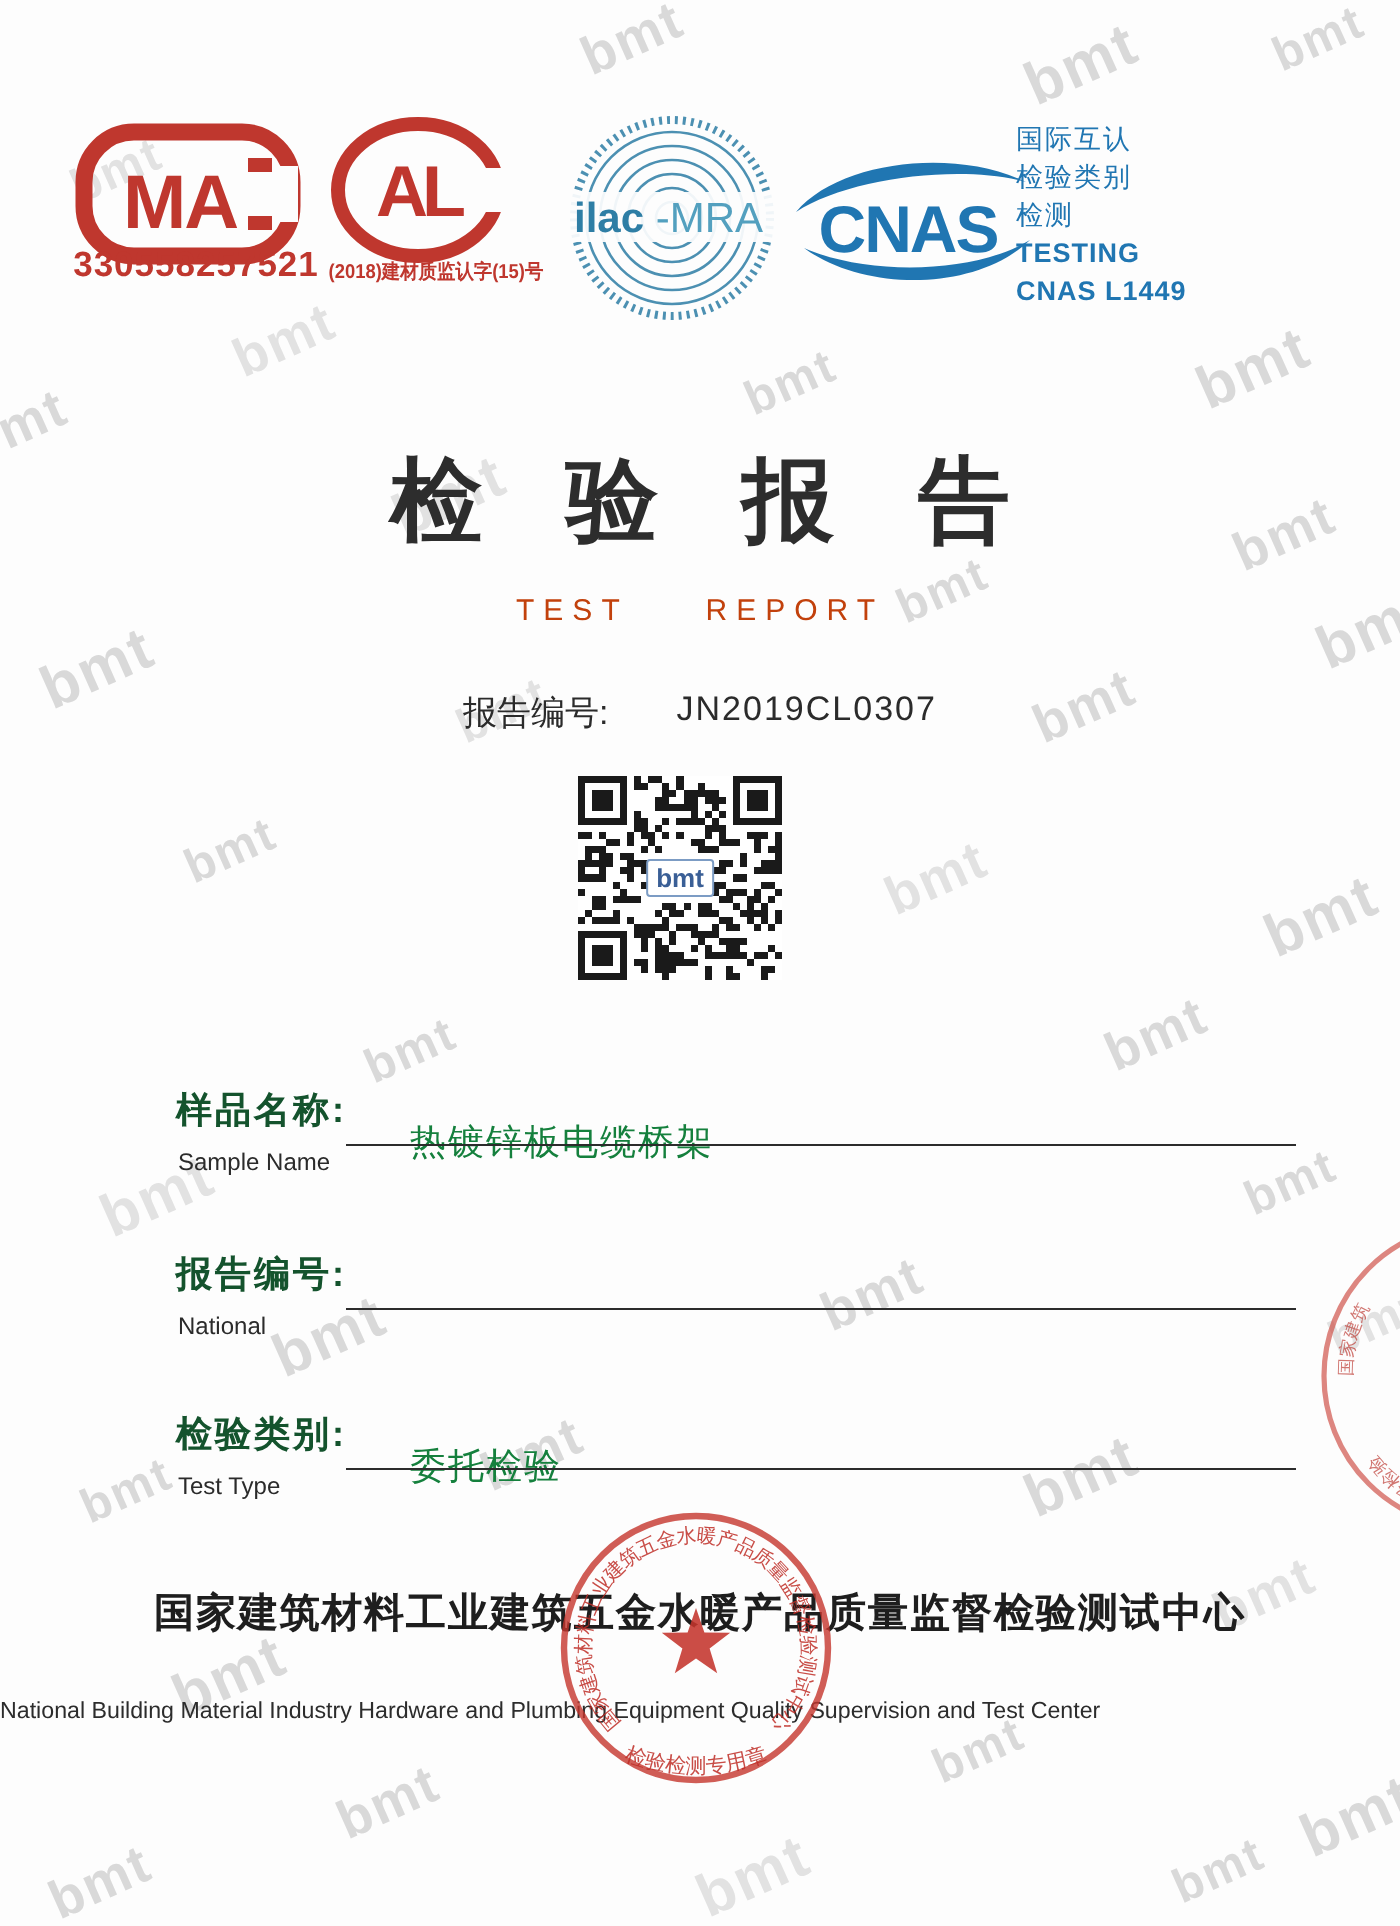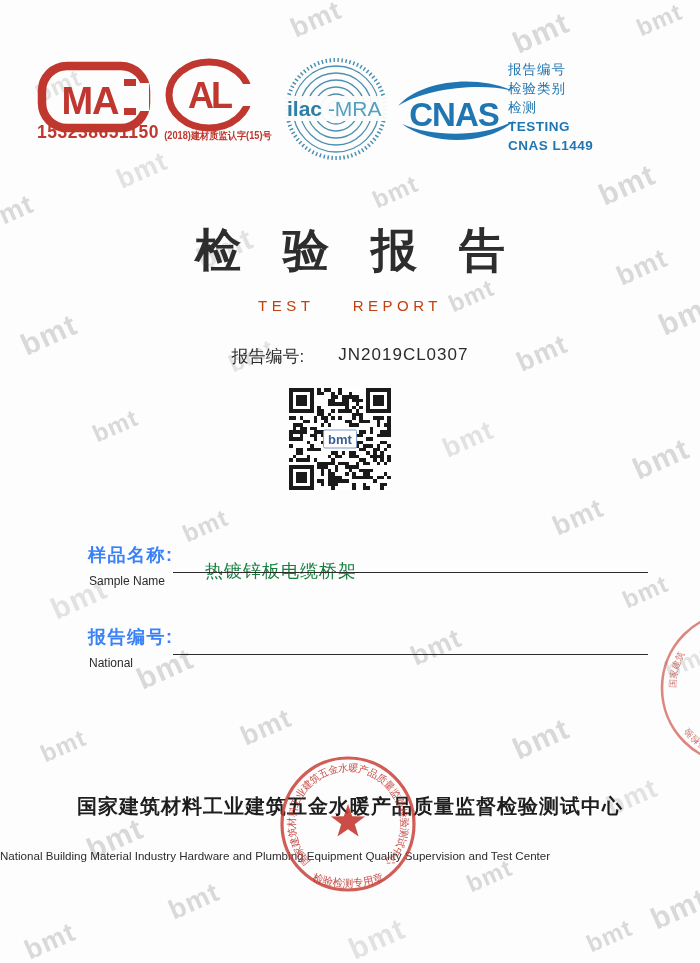--- a/index.html
+++ b/index.html
@@ -49,21 +49,21 @@
   
   .qr{position:absolute;left:289px;top:388px;width:102px;height:102px;background:#fff;}
   .qr-label{
     position:absolute;left:50%;top:50%;transform:translate(-50%,-50%);
     background:#fff;color:#3a5f96;font-size:13px;font-weight:bold;
     border:1px solid #7c9cc4;border-radius:2px;padding:1px 4px;line-height:15px;
   }
   
   .field{position:absolute;left:0;width:100%;height:64px;}
   .f-label{position:absolute;left:88px;top:0;}
-  .f-label .zh{display:block;font-size:18px;font-weight:bold;letter-spacing:1.5px;color:#3b82f6;}
+  .f-label .zh{display:block;font-size:18px;font-weight:bold;letter-spacing:1.5px;color:#14532d;}
   .f-label .en{display:block;font-size:12px;margin-top:7px;margin-left:1px;color:#2b2b2b;}
   .f-value{position:absolute;left:205px;top:16px;font-size:18px;letter-spacing:1px;color:#15803d;}
   .f-line{position:absolute;left:173px;width:475px;top:29px;border-bottom:1.6px solid #2c2c2c;}
   
   .footer-zh{
     position:absolute;top:793px;left:0;width:100%;text-align:center;
     font-size:20px;font-weight:bold;letter-spacing:1px;color:#1e1e1e;
   }
   .footer-en{
     position:absolute;top:849px;left:0;width:100%;
@@ -117,21 +117,21 @@
       <span class="wm" style="left: 650px; top: 892px; font-size: 30px; opacity: 1;">bmt</span>
     </div>
 
   <svg class="logo" style="left:36px;top:60px" width="118" height="78" viewBox="0 0 118 78">
     <rect x="6" y="6" width="104" height="62" rx="25" fill="none" stroke="#bf372e" stroke-width="8.5"></rect>
     <rect x="93" y="23" width="20" height="28" fill="#fdfdfd"></rect>
     <rect x="88" y="19" width="12" height="7" fill="#bf372e"></rect>
     <rect x="88" y="48" width="12" height="7" fill="#bf372e"></rect>
     <text x="54" y="54" text-anchor="middle" font-size="38" font-weight="bold" fill="#bf372e" style="letter-spacing:-1px">MA</text>
   </svg>
-  <div class="cma-num">153238651150</div>
+  <div class="cma-num">330558257521</div>
 
   <svg class="logo" style="left:164px;top:58px" width="92" height="78" viewBox="0 0 92 78">
     <ellipse cx="45" cy="37" rx="40" ry="33" fill="none" stroke="#bf372e" stroke-width="7"></ellipse>
     <rect x="79" y="26" width="13" height="22" fill="#fdfdfd"></rect>
     <text x="45" y="50" text-anchor="middle" font-size="36" font-weight="bold" fill="#bf372e" style="letter-spacing:-3px">AL</text>
   </svg>
   <div class="cal-caption">(2018)建材质监认字(15)号</div>
 
   <svg class="logo" style="left:283px;top:56px" width="106" height="106" viewBox="0 0 106 106">
     <g stroke="#2e7ea5" fill="none" opacity="0.85">
@@ -149,21 +149,21 @@
       <tspan fill="#53a0bf">-MRA</tspan>
     </text>
   </svg>
 
   <svg class="logo" style="left:392px;top:76px" width="126" height="66" viewBox="0 0 126 66">
     <path d="M6 30 C 28 4, 86 -2, 121 15 C 88 6, 32 13, 6 30 Z" fill="#2076b2"></path>
     <path d="M10 48 C 40 70, 96 70, 123 44 C 95 61, 42 62, 10 48 Z" fill="#2076b2"></path>
     <text x="62" y="50" text-anchor="middle" font-size="33" font-weight="bold" fill="#2076b2" style="letter-spacing:-1px">CNAS</text>
   </svg>
   <div class="cnas-lines">
-    <div>报告编号</div>
+    <div>国际互认</div>
     <div>检验类别</div>
     <div>检测</div>
     <div class="b">TESTING</div>
     <div class="b">CNAS L1449</div>
   </div>
 
   <h1 class="title-zh">检验报告</h1>
   <div class="title-en">TEST REPORT</div>
 
   <div class="report-no">
@@ -450,20 +450,28 @@
   </div>
 
   <div class="field" style="top:625px">
     <div class="f-label">
       <span class="zh">报告编号:</span>
       <span class="en">National</span>
     </div>
     <div class="f-line"></div>
   </div>
 
+  <div class="field" style="top:705px">
+    <div class="f-label">
+      <span class="zh">检验类别:</span>
+      <span class="en">Test Type</span>
+    </div>
+    <div class="f-value">委托检验</div>
+    <div class="f-line"></div>
+  </div>
 
   <div class="footer-zh">国家建筑材料工业建筑五金水暖产品质量监督检验测试中心</div>
   <div class="footer-en">National Building Material Industry Hardware and Plumbing Equipment Quality Supervision and Test Center</div>
 
   <svg class="stamp" width="156" height="156" viewBox="0 0 156 156">
     <defs>
       <path id="ringpath" d="M 40.5 115.5 A 53 53 0 1 1 115.5 115.5" fill="none"></path>
       <path id="botpath" d="M 42 134 Q 78 147 114 134" fill="none"></path>
     </defs>
     <circle cx="78" cy="78" r="66" fill="none" stroke="rgba(196,52,44,0.8)" stroke-width="3.2"></circle>

